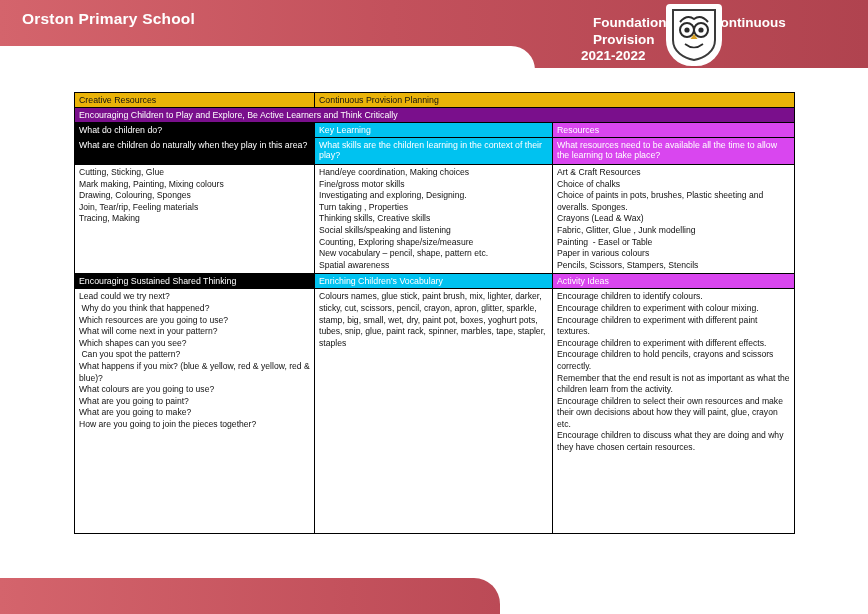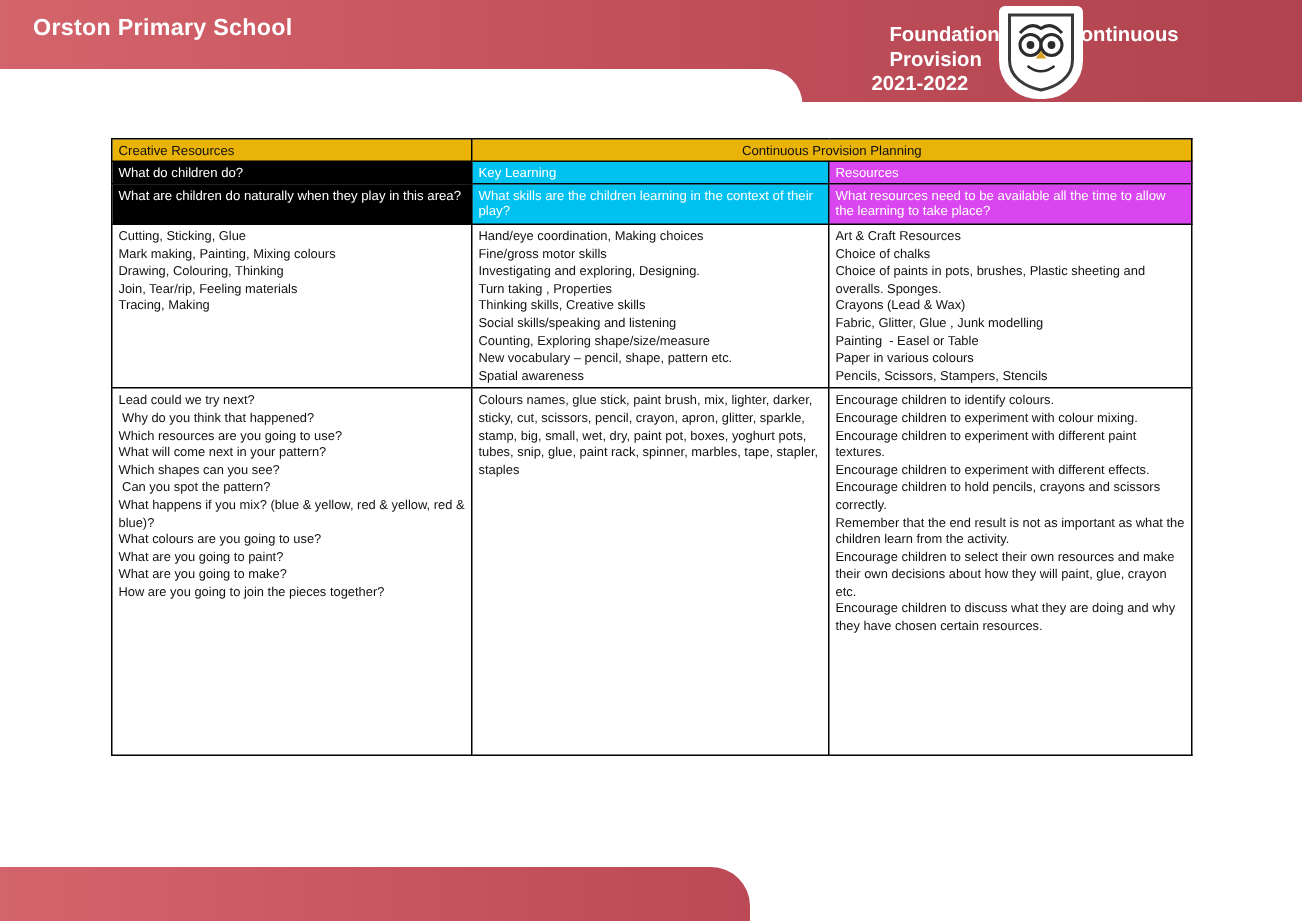--- a/index.html
+++ b/index.html
@@ -189,37 +189,40 @@
 <div class="table-wrap">
   <table class="cp">
     <colgroup>
       <col class="col1">
         <col class="col2">
         <col class="col3">
     </colgroup>
     <tbody>
       <tr>
         <td class="hdr-plain">Creative Resources</td>
-        <td class="hdr-plain" colspan="2" style="text-align:center">Continuous Provision Planning</td>
+        <td class="hdr-plain" colspan="2" style="">Continuous Provision Planning</td>
+      </tr>
+      <tr>
+        <td class="band-purple" colspan="3">Encouraging Children to Play and Explore, Be Active Learners and Think Critically</td>
       </tr>
       <tr>
         <td class="band-magenta">What do children do?</td>
         <td class="band-cyan">Key Learning</td>
         <td class="band-green">Resources</td>
       </tr>
       <tr>
         <td class="band-magenta band-tall">What are children do naturally when they play in this area?</td>
         <td class="band-cyan band-tall">What skills are the children learning in the context of their play?</td>
         <td class="band-green band-tall">What resources need to be available all the time to allow the learning to take place?</td>
       </tr>
       <tr>
         <td class="body-cell">
             <span class="ln">Cutting, Sticking, Glue</span>
             <span class="ln">Mark making, Painting, Mixing colours</span>
-            <span class="ln">Drawing, Colouring, Thinking</span>
+            <span class="ln">Drawing, Colouring, Sponges</span>
             <span class="ln">Join, Tear/rip, Feeling materials</span>
             <span class="ln">Tracing, Making</span>
           </td>
         <td class="body-cell">
             <span class="ln">Hand/eye coordination, Making choices</span>
             <span class="ln">Fine/gross motor skills</span>
             <span class="ln">Investigating and exploring, Designing.</span>
             <span class="ln">Turn taking , Properties</span>
             <span class="ln">Thinking skills, Creative skills</span>
             <span class="ln">Social skills/speaking and listening</span>
@@ -230,20 +233,25 @@
         <td class="body-cell">
             <span class="ln">Art &amp; Craft Resources</span>
             <span class="ln">Choice of chalks</span>
             <span class="ln">Choice of paints in pots, brushes, Plastic sheeting and overalls. Sponges.</span>
             <span class="ln">Crayons (Lead &amp; Wax)</span>
             <span class="ln">Fabric, Glitter, Glue , Junk modelling</span>
             <span class="ln">Painting  - Easel or Table</span>
             <span class="ln">Paper in various colours</span>
             <span class="ln">Pencils, Scissors, Stampers, Stencils</span>
           </td>
+      </tr>
+      <tr>
+        <td class="band-magenta">Encouraging Sustained Shared Thinking</td>
+        <td class="band-cyan">Enriching Children's Vocabulary</td>
+        <td class="band-green">Activity Ideas</td>
       </tr>
       <tr class="tall-row">
         <td class="body-cell">
             <span class="ln">Lead could we try next?</span>
             <span class="ln"> Why do you think that happened?</span>
             <span class="ln">Which resources are you going to use?</span>
             <span class="ln">What will come next in your pattern?</span>
             <span class="ln">Which shapes can you see?</span>
             <span class="ln"> Can you spot the pattern?</span>
             <span class="ln">What happens if you mix? (blue &amp; yellow, red &amp; yellow, red &amp; blue)?</span>

